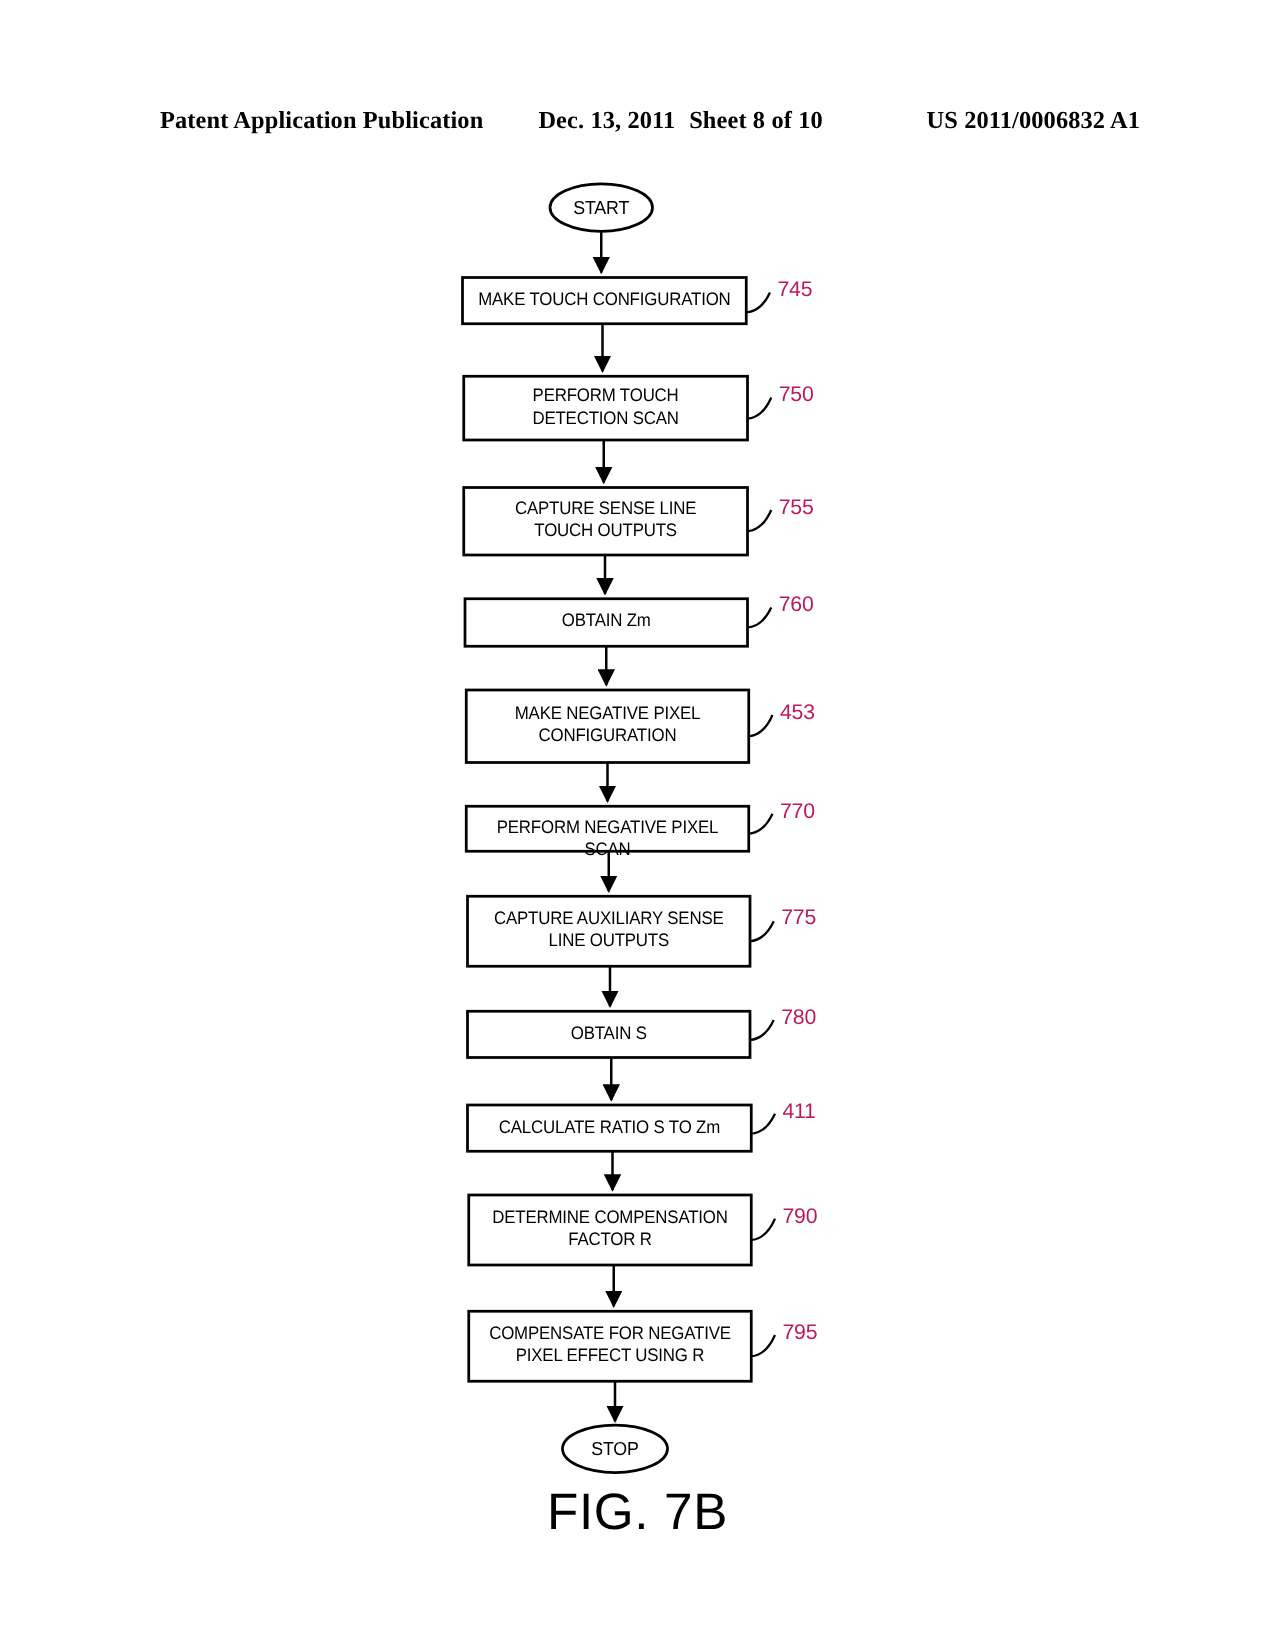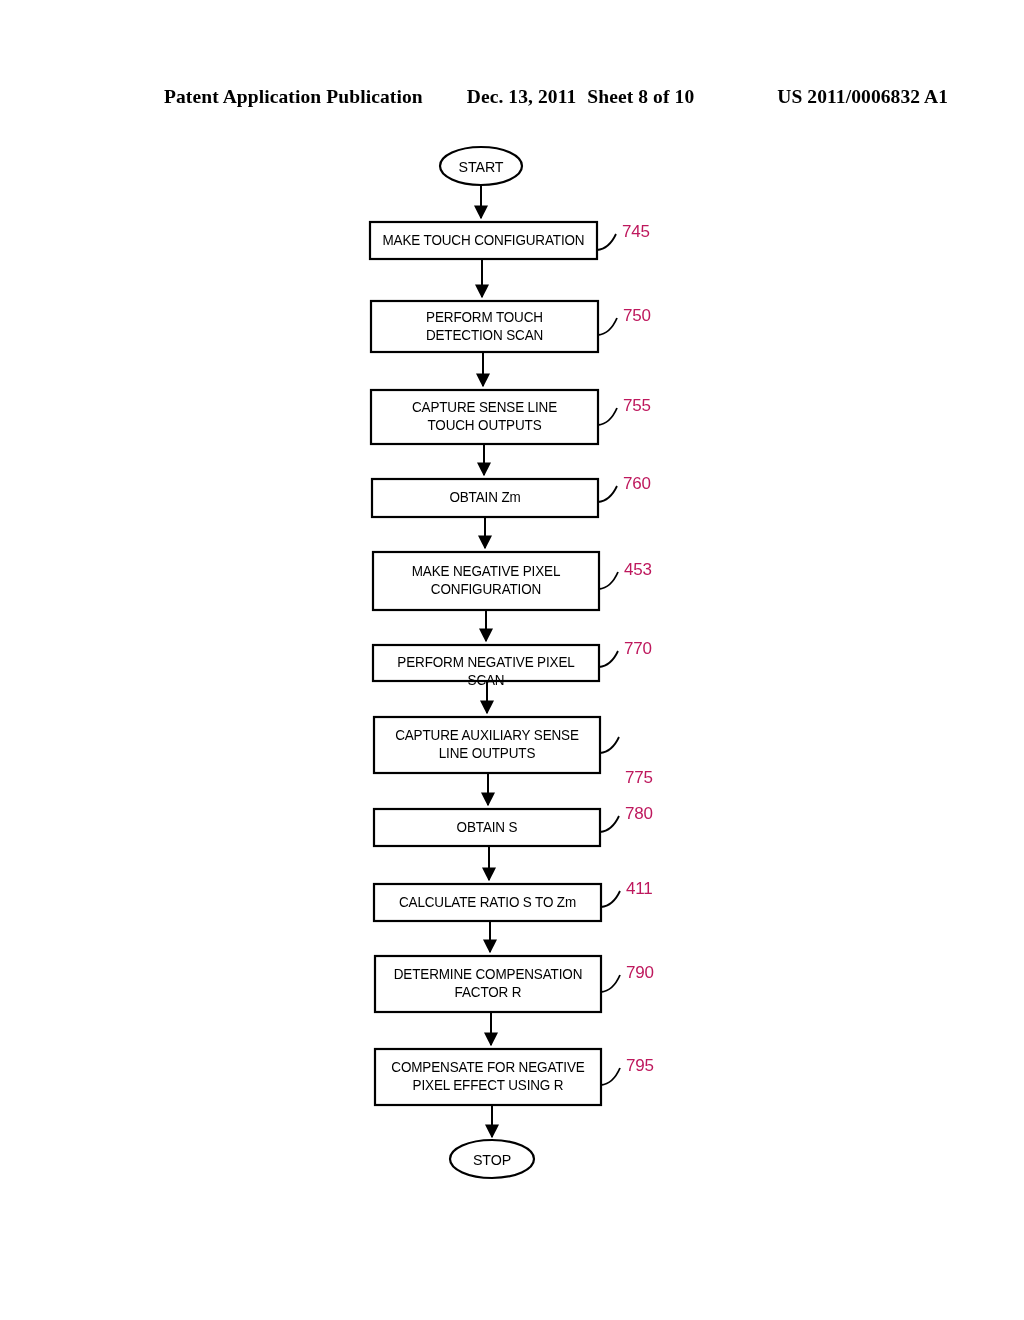--- a/index.html
+++ b/index.html
@@ -25,21 +25,21 @@
     width: 768px;
     height: 26px;
     display: flex;
     align-items: baseline;
     font-family: "Liberation Serif", serif;
     font-weight: bold;
     font-size: 19.5px;
     letter-spacing: 0.1px;
     white-space: nowrap;
   }
-  .hdr-pub   { flex: 0 0 auto; margin-left: 36px; }
+  .hdr-pub   { flex: 0 0 auto; }
   .hdr-date  { flex: 0 0 auto; margin-left: 44px; }
   .hdr-sheet { flex: 0 0 auto; margin-left: 11px; }
   .hdr-num   { flex: 0 0 auto; margin-left: 83px; }
 
   
   .figure {
     position: absolute;
     left: 0;
     top: 0;
     width: 1024px;
@@ -197,30 +197,31 @@
 
   <div class="node-label" style="left:373px; top:563px; width:226px;">MAKE NEGATIVE PIXEL
 CONFIGURATION</div>
   <div class="ref-label" style="left:624px; top:560px;">453</div>
 
   <div class="node-label" style="left:373px; top:654px; width:226px;">PERFORM NEGATIVE PIXEL SCAN</div>
   <div class="ref-label" style="left:624px; top:639px;">770</div>
 
   <div class="node-label" style="left:374px; top:727px; width:226px;">CAPTURE AUXILIARY SENSE
 LINE OUTPUTS</div>
-  <div class="ref-label" style="left:625px; top:724px;margin-top:44px;">775</div>
+  <div class="ref-label" style="left:625px; top:724px;">775</div>
 
   <div class="node-label" style="left:374px; top:819px; width:226px;">OBTAIN S</div>
   <div class="ref-label" style="left:625px; top:804px;">780</div>
 
   <div class="node-label" style="left:374px; top:894px; width:227px;">CALCULATE RATIO S TO Zm</div>
   <div class="ref-label" style="left:626px; top:879px;">411</div>
 
   <div class="node-label" style="left:375px; top:966px; width:226px;">DETERMINE COMPENSATION
 FACTOR R</div>
   <div class="ref-label" style="left:626px; top:963px;">790</div>
 
   <div class="node-label" style="left:375px; top:1059px; width:226px;">COMPENSATE FOR NEGATIVE
 PIXEL EFFECT USING R</div>
   <div class="ref-label" style="left:626px; top:1056px;">795</div>
 
+  <div class="fig-caption">FIG. 7B</div>
 
 </div>
 
 </body></html>

